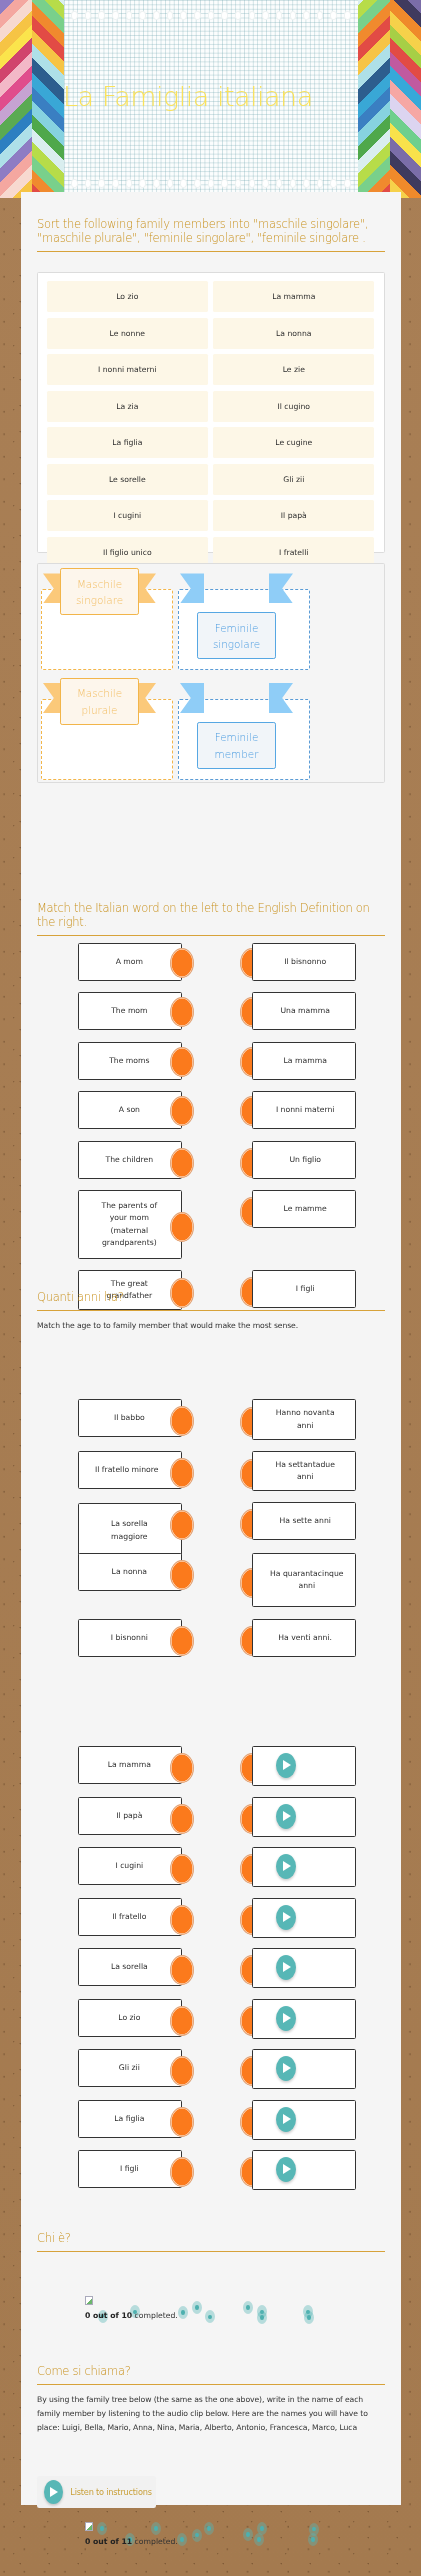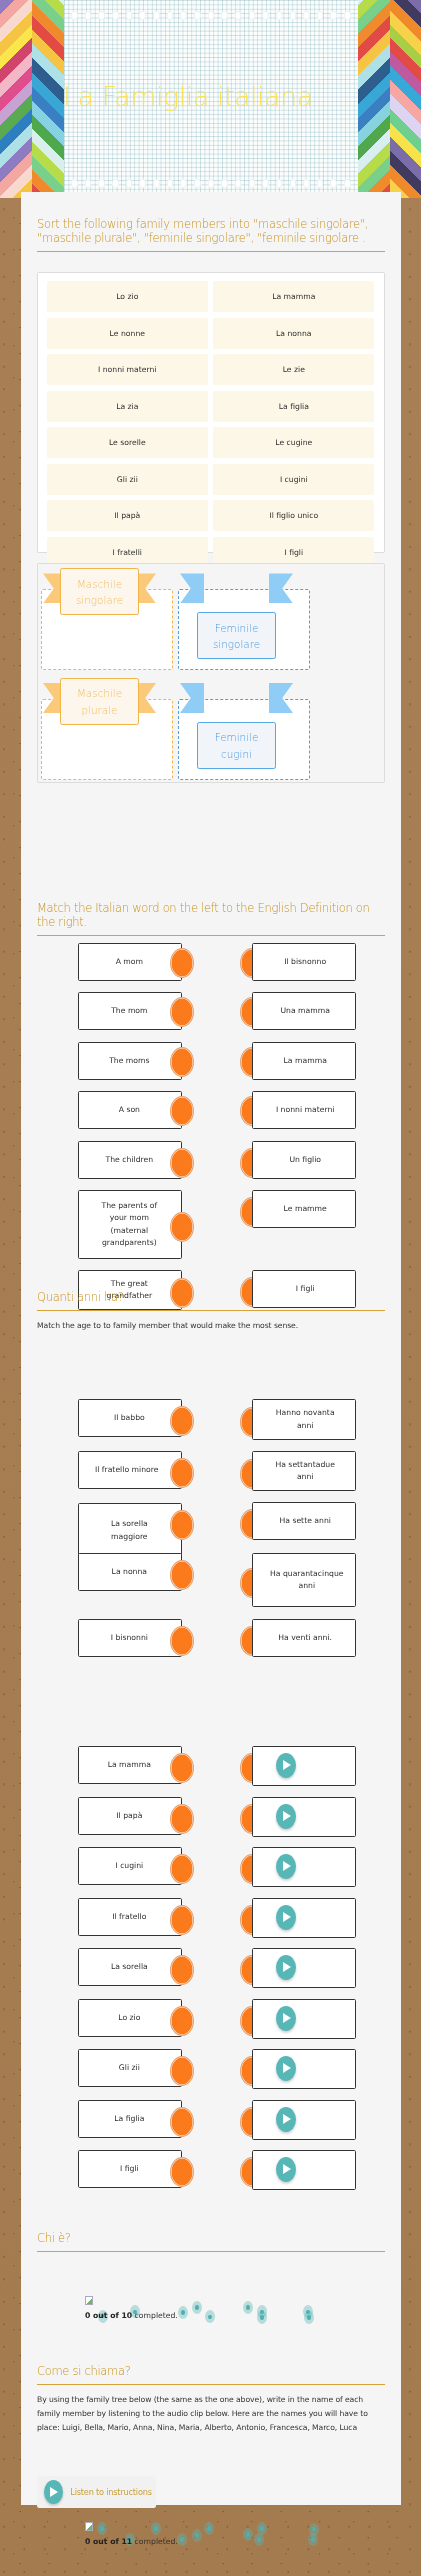--- a/index.html
+++ b/index.html
@@ -251,23 +251,24 @@
   </div>
 
   <div class="sort-panel">
     <div class="sort-item">Lo zio</div>
     <div class="sort-item">La mamma</div>
     <div class="sort-item">Le nonne</div>
     <div class="sort-item">La nonna</div>
     <div class="sort-item">I nonni materni</div>
     <div class="sort-item">Le zie</div>
     <div class="sort-item">La zia</div>
+    <div class="sort-item">Il cugino</div>
     <div class="sort-item">La figlia</div>
+    <div class="sort-item">Le cugine</div>
     <div class="sort-item">Le sorelle</div>
-    <div class="sort-item">Le cugine</div>
     <div class="sort-item">Gli zii</div>
     <div class="sort-item">I cugini</div>
     <div class="sort-item">Il papà</div>
     <div class="sort-item">Il figlio unico</div>
     <div class="sort-item">I fratelli</div>
     <div class="sort-item">I figli</div>
     <div class="sort-item">Le figlie</div>
     <div class="sort-item">La madre</div>
     <div class="sort-item">Il bisnonno</div>
   </div>
@@ -292,21 +293,21 @@
     <div class="ribbon orange" style="left:5px; top:114px">
       <div class="tail l"></div>
         <div class="tail r"></div>
       <div class="plate">Maschile plurale</div>
     </div>
 
     <div class="bin blue" style="left:140px; top:135px"></div>
     <div class="ribbon blue" style="left:142px; top:114px">
       <div class="tail l"></div>
         <div class="tail r"></div>
-      <div class="plate">Feminile cugini</div>
+      <div class="plate">Feminile member</div>
     </div>
   </div>
 
   <div class="section" style="top:710px">
     <div class="section-title">Match the Italian word on the left to the English Definition on the right.</div>
   </div>
 
   <div class="match-list" style="top:751px">
     <div class="match-row" style="top:0">
       <div class="mbox left" style="top:0; height:38px">A mom</div>

